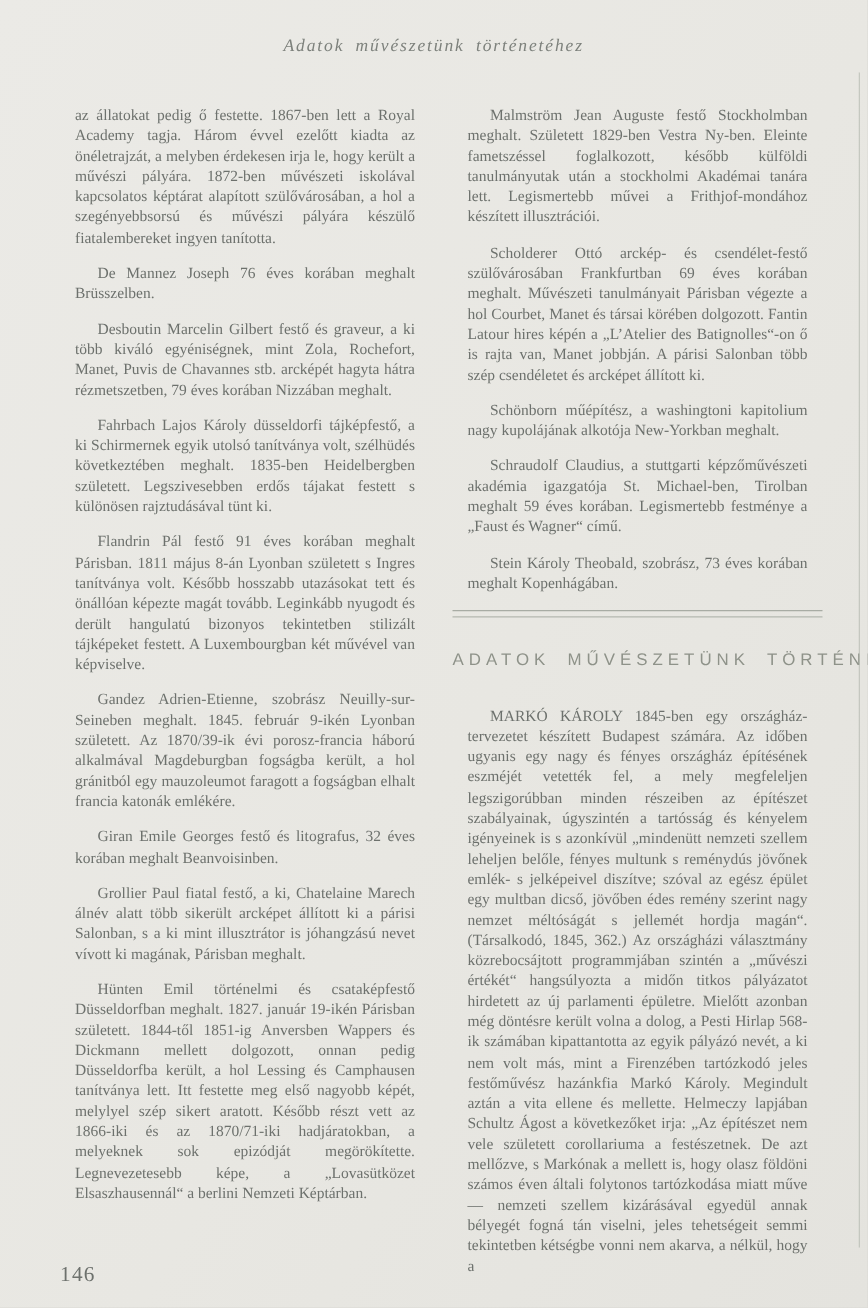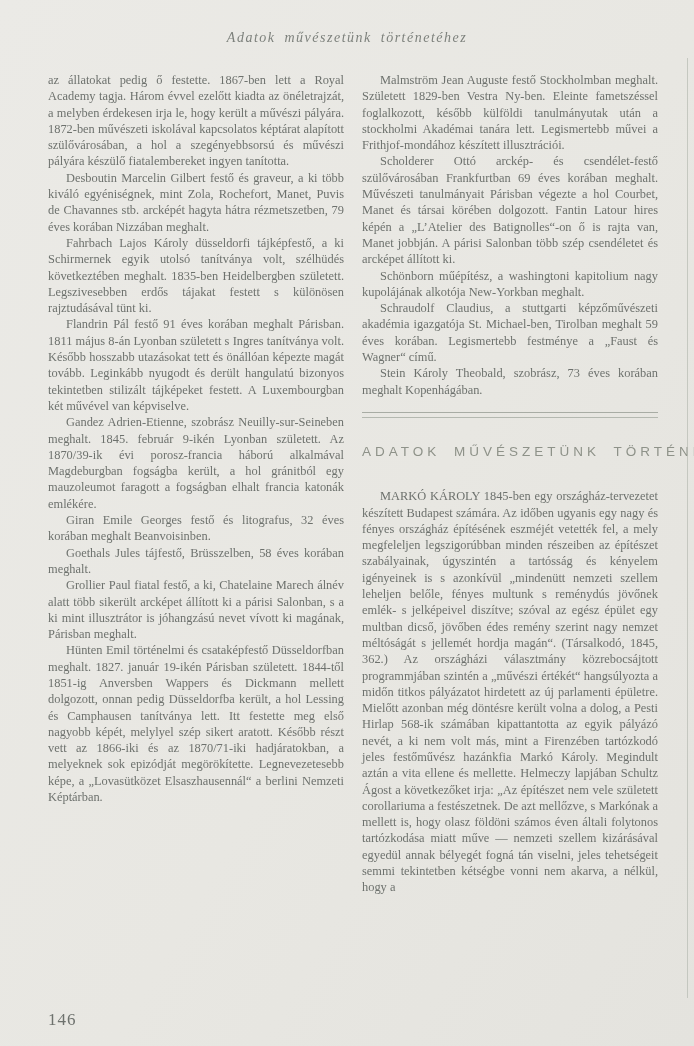--- a/index.html
+++ b/index.html
@@ -32,21 +32,21 @@
     padding:26px 36px 0 48px;
   }
   .col{
     width:296px;
     font-size:12.4px;
     line-height:16.3px;
     text-align:justify;
     color:#6d716d;
   }
   .col p{
-    margin:0;
+    margin:12px;
     text-indent:18px;
   }
   .col-left p:first-child{text-indent:0;}
   .section-divider{
     margin:14px 0 0 0;
     height:4px;
     border-top:1px solid #a8aca4;
     border-bottom:1px solid #b4b8b0;
   }
   .section-heading{
@@ -78,26 +78,26 @@
 </style>
 </head>
 <body>
 
 <div class="page">
   <div class="running-head">Adatok művészetünk történetéhez</div>
 
   <div class="columns">
     <div class="col col-left">
         <p>az állatokat pedig ő festette. 1867-ben lett a Royal Academy tagja. Három évvel ezelőtt kiadta az önéletrajzát, a melyben érdekesen irja le, hogy került a művészi pályára. 1872-ben művészeti iskolával kapcsolatos képtárat alapított szülővárosában, a hol a szegényebbsorsú és művészi pályára készülő fiatalembereket ingyen tanította.</p>
+        <p>De Mannez Joseph 76 éves korában meghalt Brüsszelben.</p>
         <p>Desboutin Marcelin Gilbert festő és graveur, a ki több kiváló egyéniségnek, mint Zola, Rochefort, Manet, Puvis de Chavannes stb. arcképét hagyta hátra rézmetszetben, 79 éves korában Nizzában meghalt.</p>
         <p>Fahrbach Lajos Károly düsseldorfi tájképfestő, a ki Schirmernek egyik utolsó tanítványa volt, szélhüdés következtében meghalt. 1835-ben Heidelbergben született. Legszivesebben erdős tájakat festett s különösen rajztudásával tünt ki.</p>
         <p>Flandrin Pál festő 91 éves korában meghalt Párisban. 1811 május 8-án Lyonban született s Ingres tanítványa volt. Később hosszabb utazásokat tett és önállóan képezte magát tovább. Leginkább nyugodt és derült hangulatú bizonyos tekintetben stilizált tájképeket festett. A Luxembourgban két művével van képviselve.</p>
         <p>Gandez Adrien-Etienne, szobrász Neuilly-sur-Seineben meghalt. 1845. február 9-ikén Lyonban született. Az 1870/39-ik évi porosz-francia háború alkalmával Magdeburgban fogságba került, a hol gránitból egy mauzoleumot faragott a fogságban elhalt francia katonák emlékére.</p>
         <p>Giran Emile Georges festő és litografus, 32 éves korában meghalt Beanvoisinben.</p>
-        <p>Goethals Jules tájfestő, Brüsszelben, 58 éves korában meghalt.</p>
         <p>Grollier Paul fiatal festő, a ki, Chatelaine Marech álnév alatt több sikerült arcképet állított ki a párisi Salonban, s a ki mint illusztrátor is jóhangzású nevet vívott ki magának, Párisban meghalt.</p>
         <p>Hünten Emil történelmi és csataképfestő Düsseldorfban meghalt. 1827. január 19-ikén Párisban született. 1844-től 1851-ig Anversben Wappers és Dickmann mellett dolgozott, onnan pedig Düsseldorfba került, a hol Lessing és Camphausen tanítványa lett. Itt festette meg első nagyobb képét, melylyel szép sikert aratott. Később részt vett az 1866-iki és az 1870/71-iki hadjáratokban, a melyeknek sok epizódját megörökítette. Legnevezetesebb képe, a „Lovasütközet Elsaszhausennál“ a berlini Nemzeti Képtárban.</p>
       </div>
 
     <div class="col col-right">
       <div>
           <p>Malmström Jean Auguste festő Stockholmban meghalt. Született 1829-ben Vestra Ny-ben. Eleinte fametszéssel foglalkozott, később külföldi tanulmányutak után a stockholmi Akadémai tanára lett. Legismertebb művei a Frithjof-mondához készített illusztrációi.</p>
           <p>Scholderer Ottó arckép- és csendélet-festő szülővárosában Frankfurtban 69 éves korában meghalt. Művészeti tanulmányait Párisban végezte a hol Courbet, Manet és társai körében dolgozott. Fantin Latour hires képén a „L’Atelier des Batignolles“-on ő is rajta van, Manet jobbján. A párisi Salonban több szép csendéletet és arcképet állított ki.</p>
           <p>Schönborn műépítész, a washingtoni kapitolium nagy kupolájának alkotója New-Yorkban meghalt.</p>
           <p>Schraudolf Claudius, a stuttgarti képzőművészeti akadémia igazgatója St. Michael-ben, Tirolban meghalt 59 éves korában. Legismertebb festménye a „Faust és Wagner“ című.</p>

